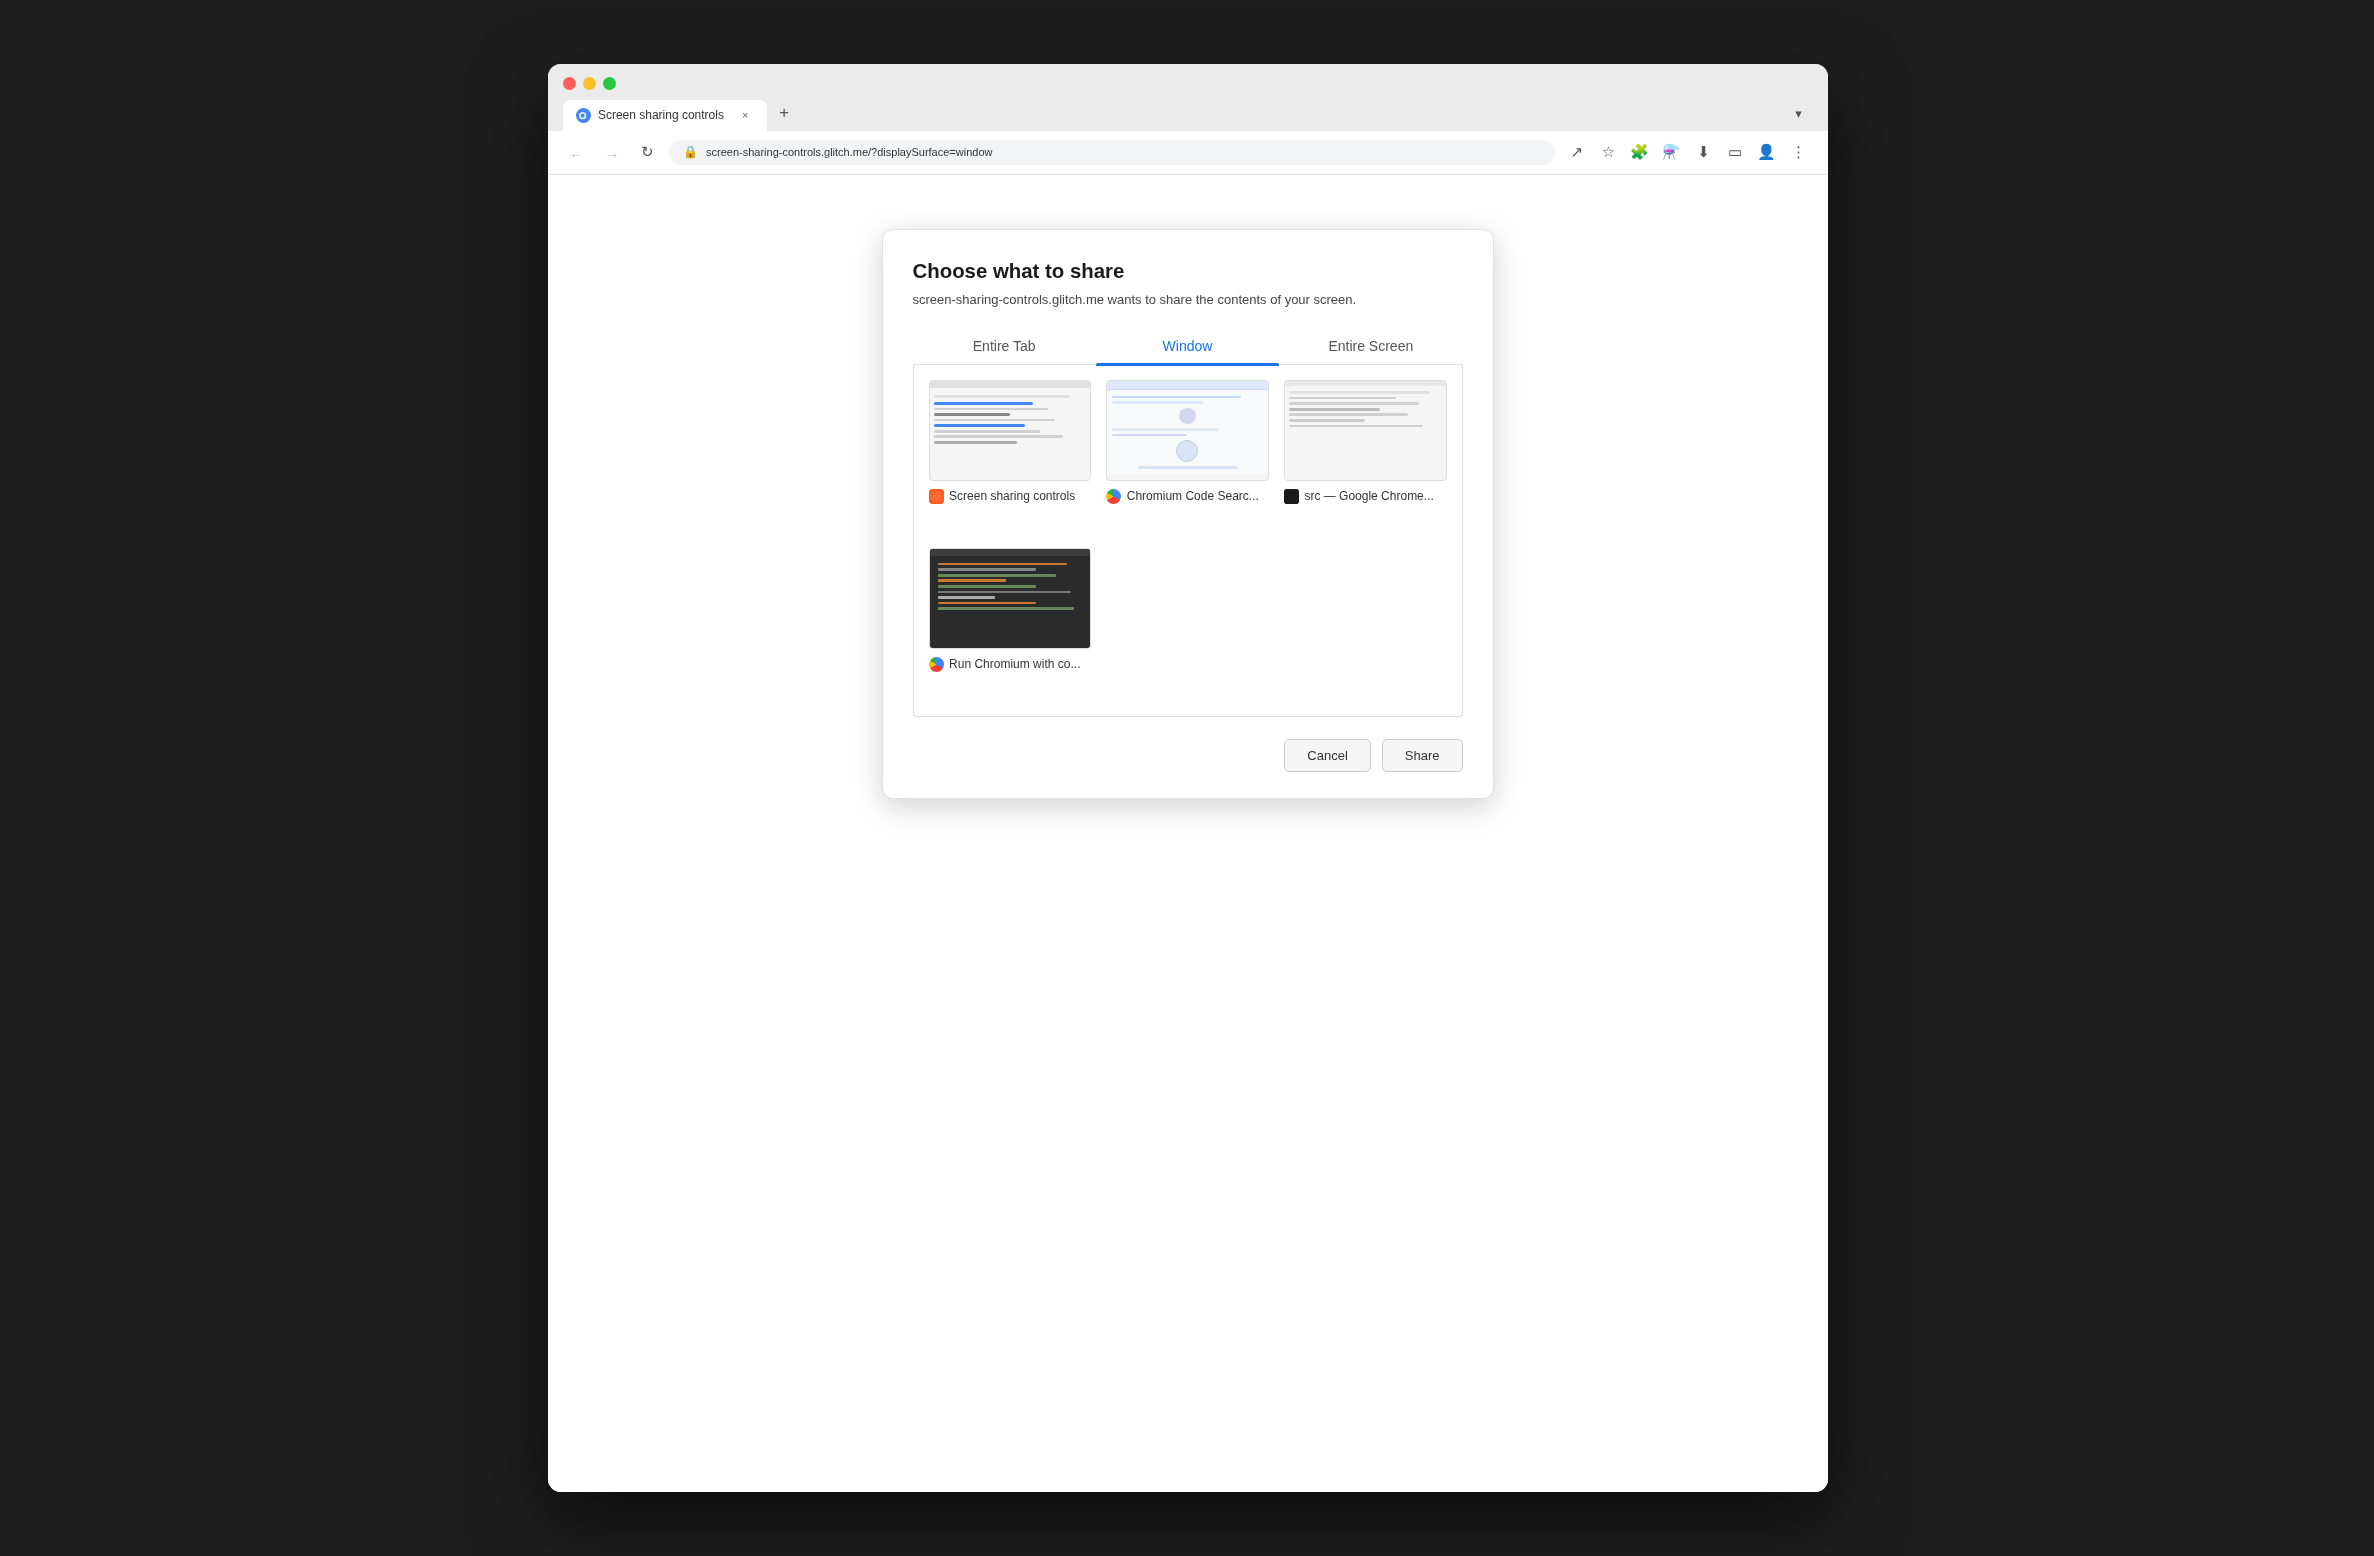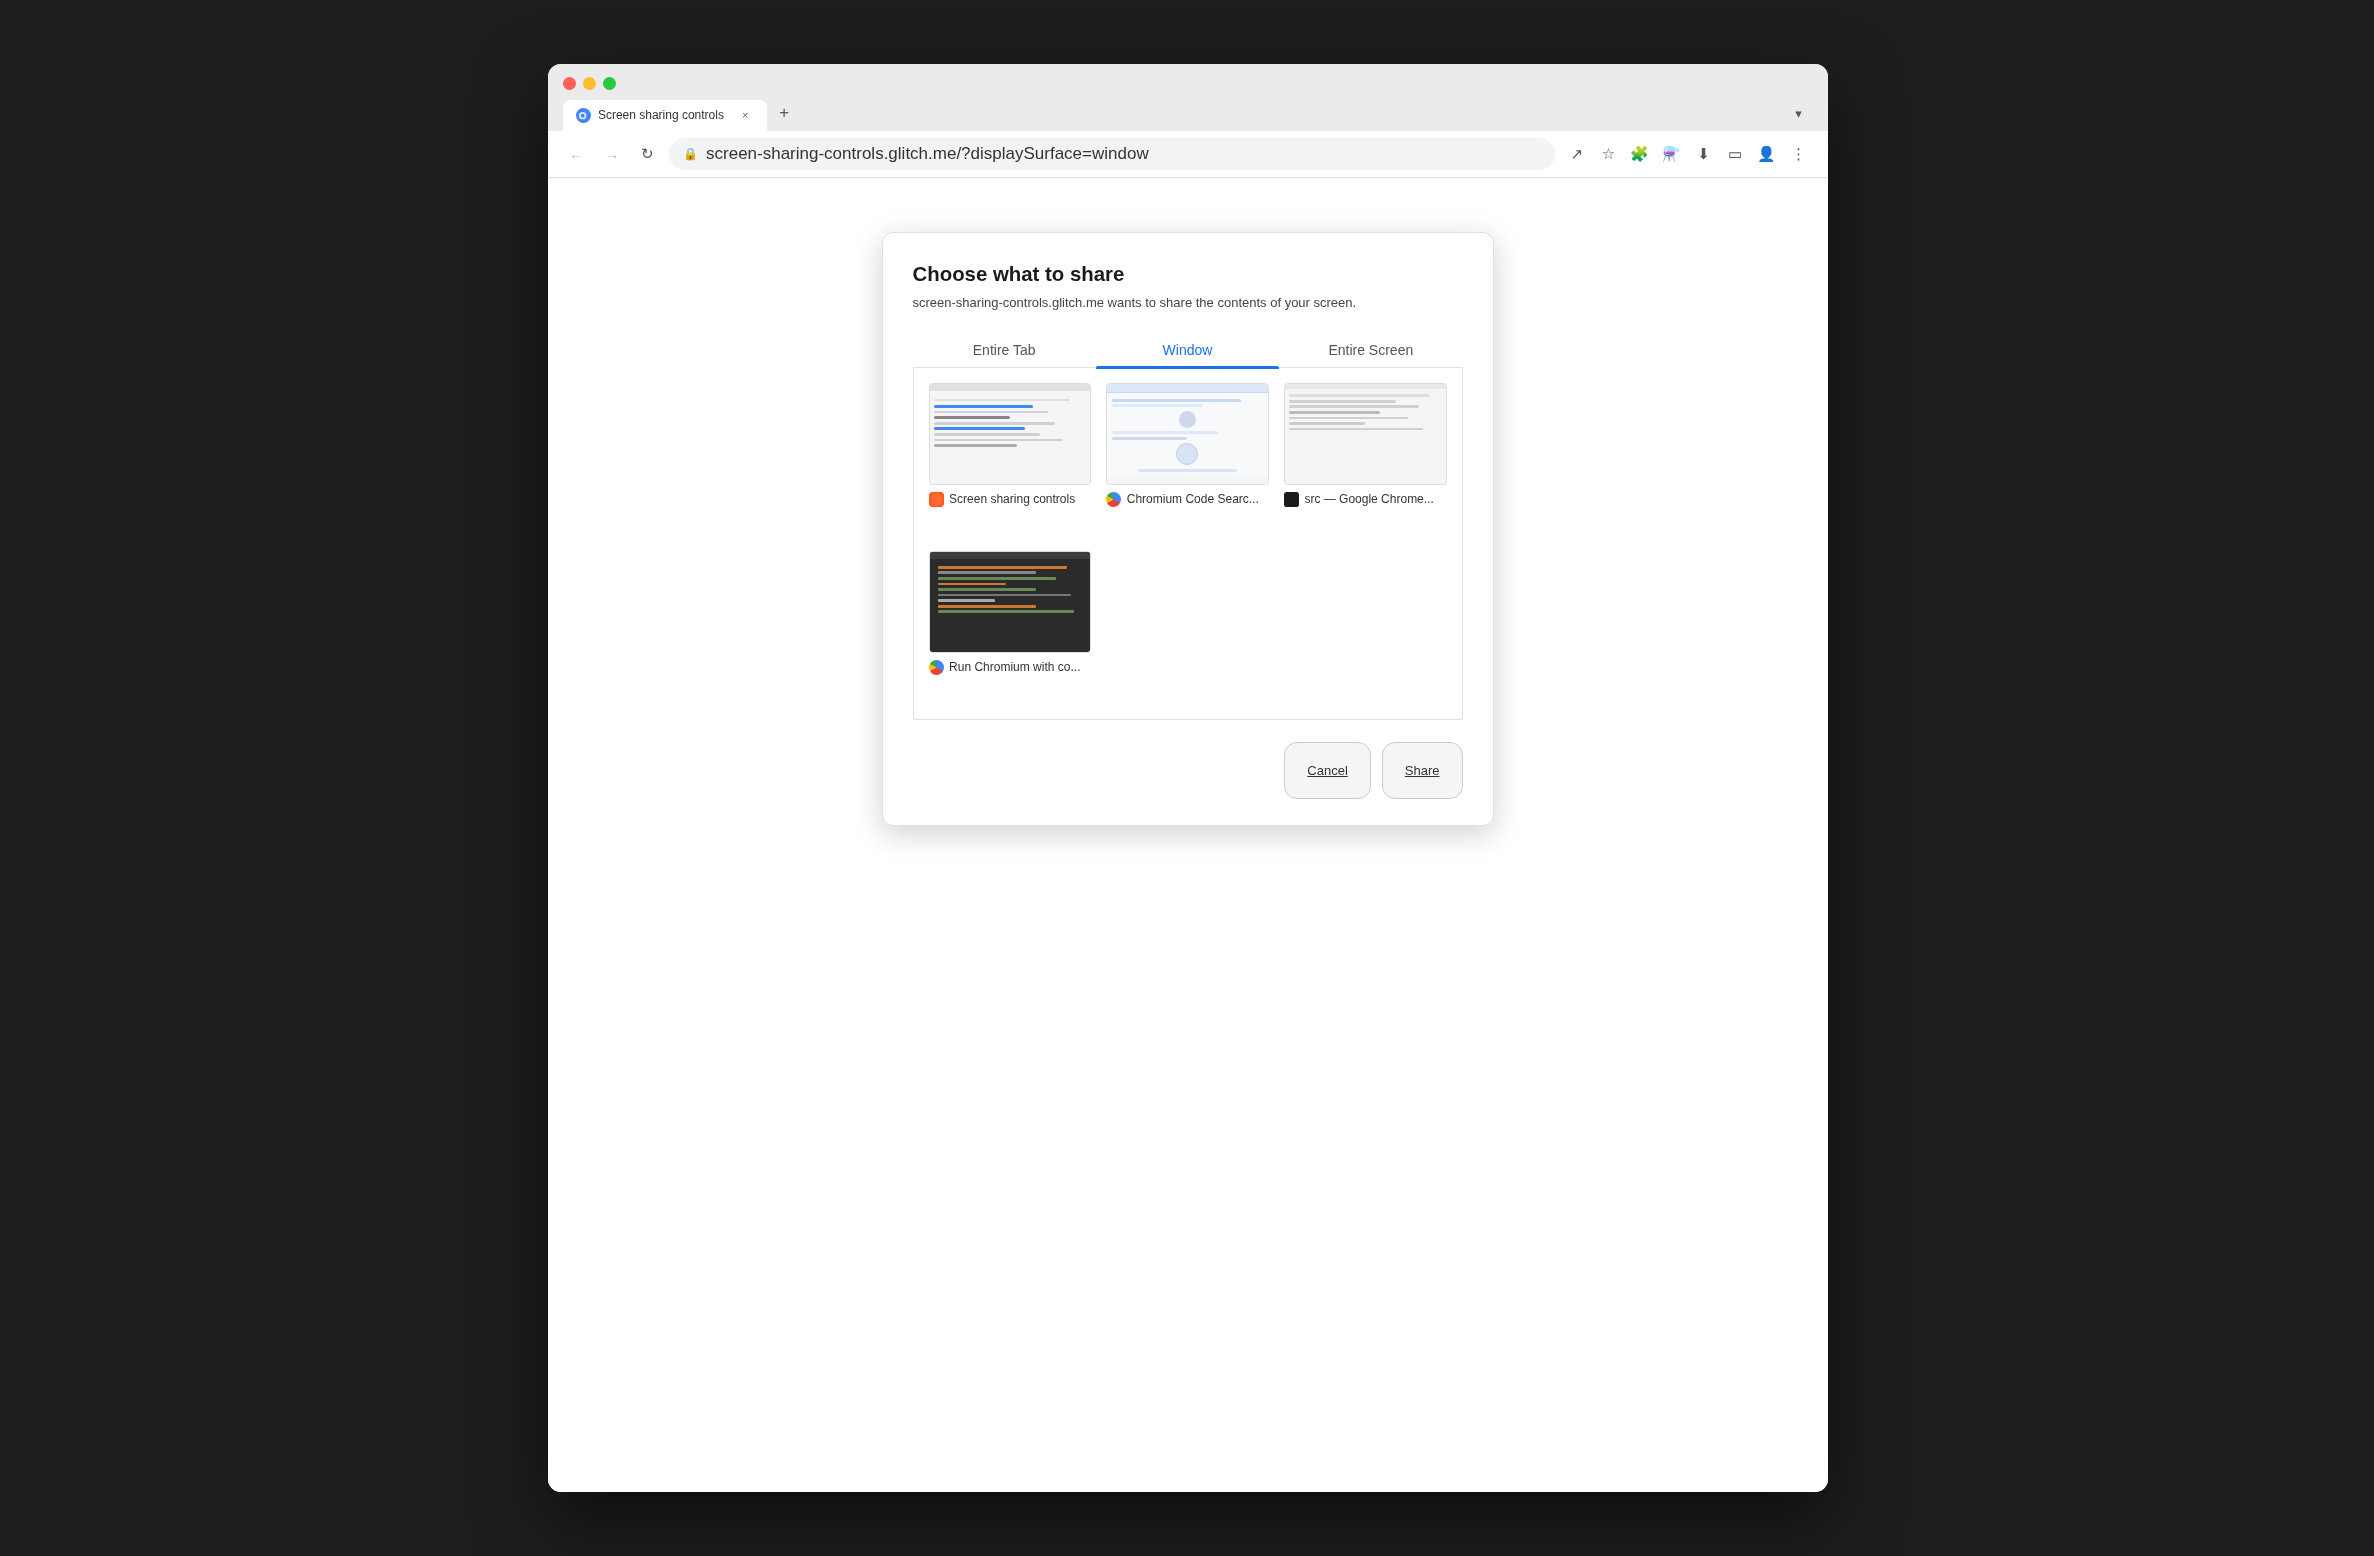--- a/index.html
+++ b/index.html
@@ -164,21 +164,21 @@
       padding: 5.6px 15px;
       gap: 7.4px;
     }
 
     .lock-icon {
       color: #555;
       font-size: 12px;
     }
 
     .url-text {
-      font-size: 17px;
+      font-size: 11px;
       color: #333;
     }
 
     .toolbar-actions {
       display: flex;
       align-items: center;
       gap: 3.7px;
     }
 
     .toolbar-btn {
@@ -376,29 +376,28 @@
     }
 
     
     .modal-footer {
       display: flex;
       justify-content: flex-end;
       gap: 11px;
     }
 
     .btn {
-      padding: 20px 22px;
-      border-radius: 13px;
+      padding: 8px 22px;
+      border-radius: 5px;
       font-size: 13px;
       cursor: pointer;
       border: 0.9px solid #ccc;
       background: #f5f5f5;
       color: #333;
       font-weight: 500;
-      text-decoration: underline;
     }
 
     .btn.primary {
       background: #f5f5f5;
       color: #333;
     }
 
     
     .p1-bar { height: 7.4px; background: #e0e0e0; }
     .p1-content { padding: 3.7px 4.6px; }

